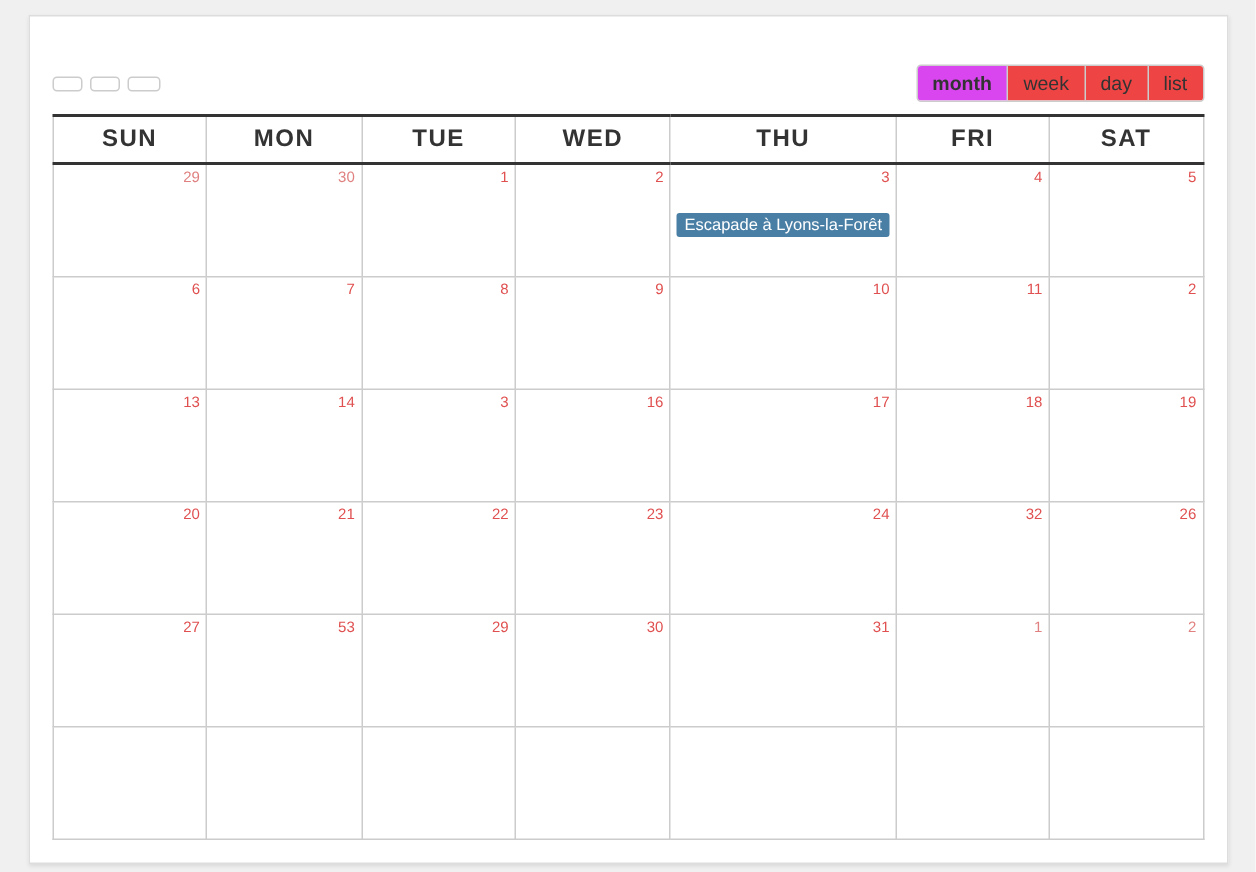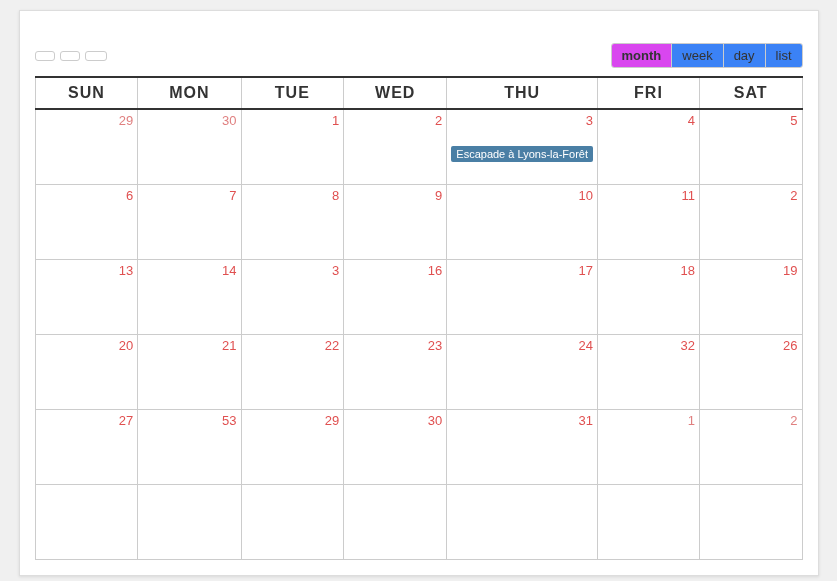--- a/index.html
+++ b/index.html
@@ -66,21 +66,21 @@
     }
     .view-buttons {
       display: flex;
       border: 1px solid #ccc;
       border-radius: 3px;
       overflow: hidden;
     }
     .view-btn {
       border: none;
       border-right: 1px solid #ccc;
-      background: #3b82f6;
+      background: #ef4444;
       cursor: pointer;
       padding: 4px 10px;
       font-size: 13px;
       color: #333;
     }
     .view-btn:last-child { border-right: none; }
     .view-btn.active {
       background: #d946ef;
       font-weight: bold;
     }
@@ -103,21 +103,21 @@
     }
     .calendar-grid td {
       border: 1px solid #ccc;
       vertical-align: top;
       width: calc(100% / 7);
       height: 75px;
       padding: 3px 4px;
       position: relative;
     }
     .day-number {
-      font-size: 13px;
+      font-size: 10px;
       color: #e05050;
       text-align: right;
       display: block;
     }
     .day-number.other-month {
       color: #e08080;
     }
     .day-number.current-month {
       color: #e05050;
     }

